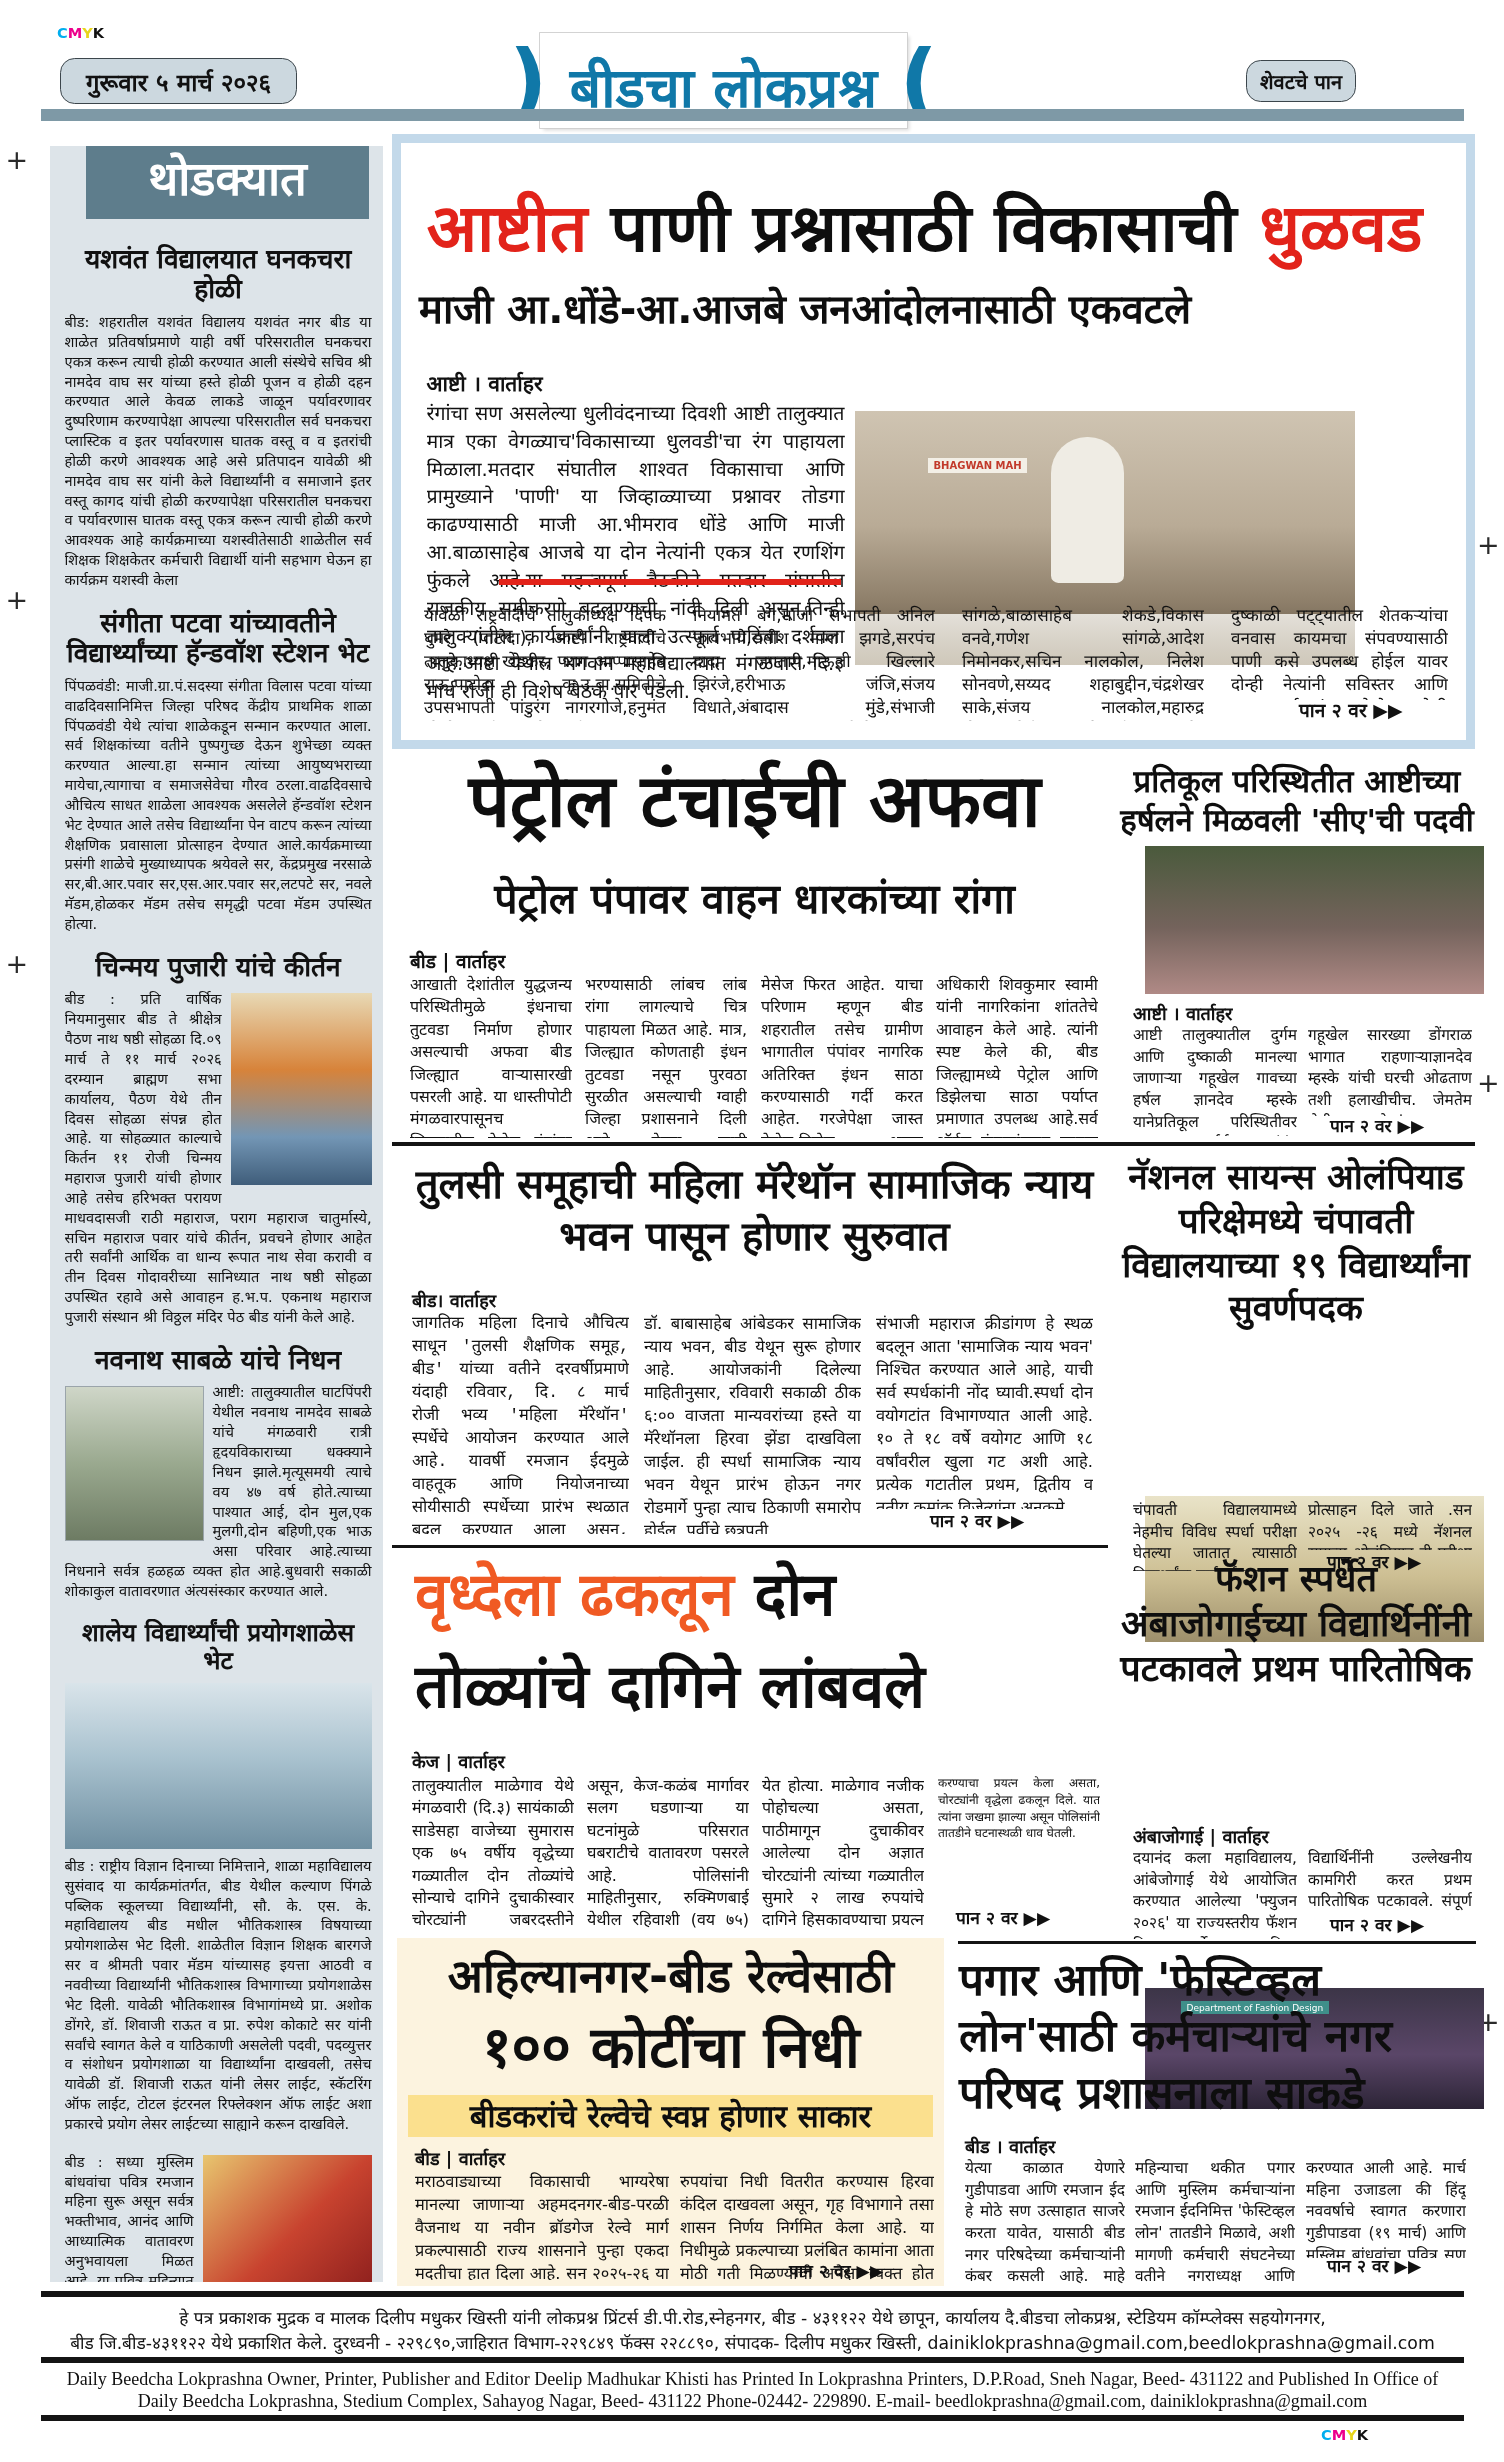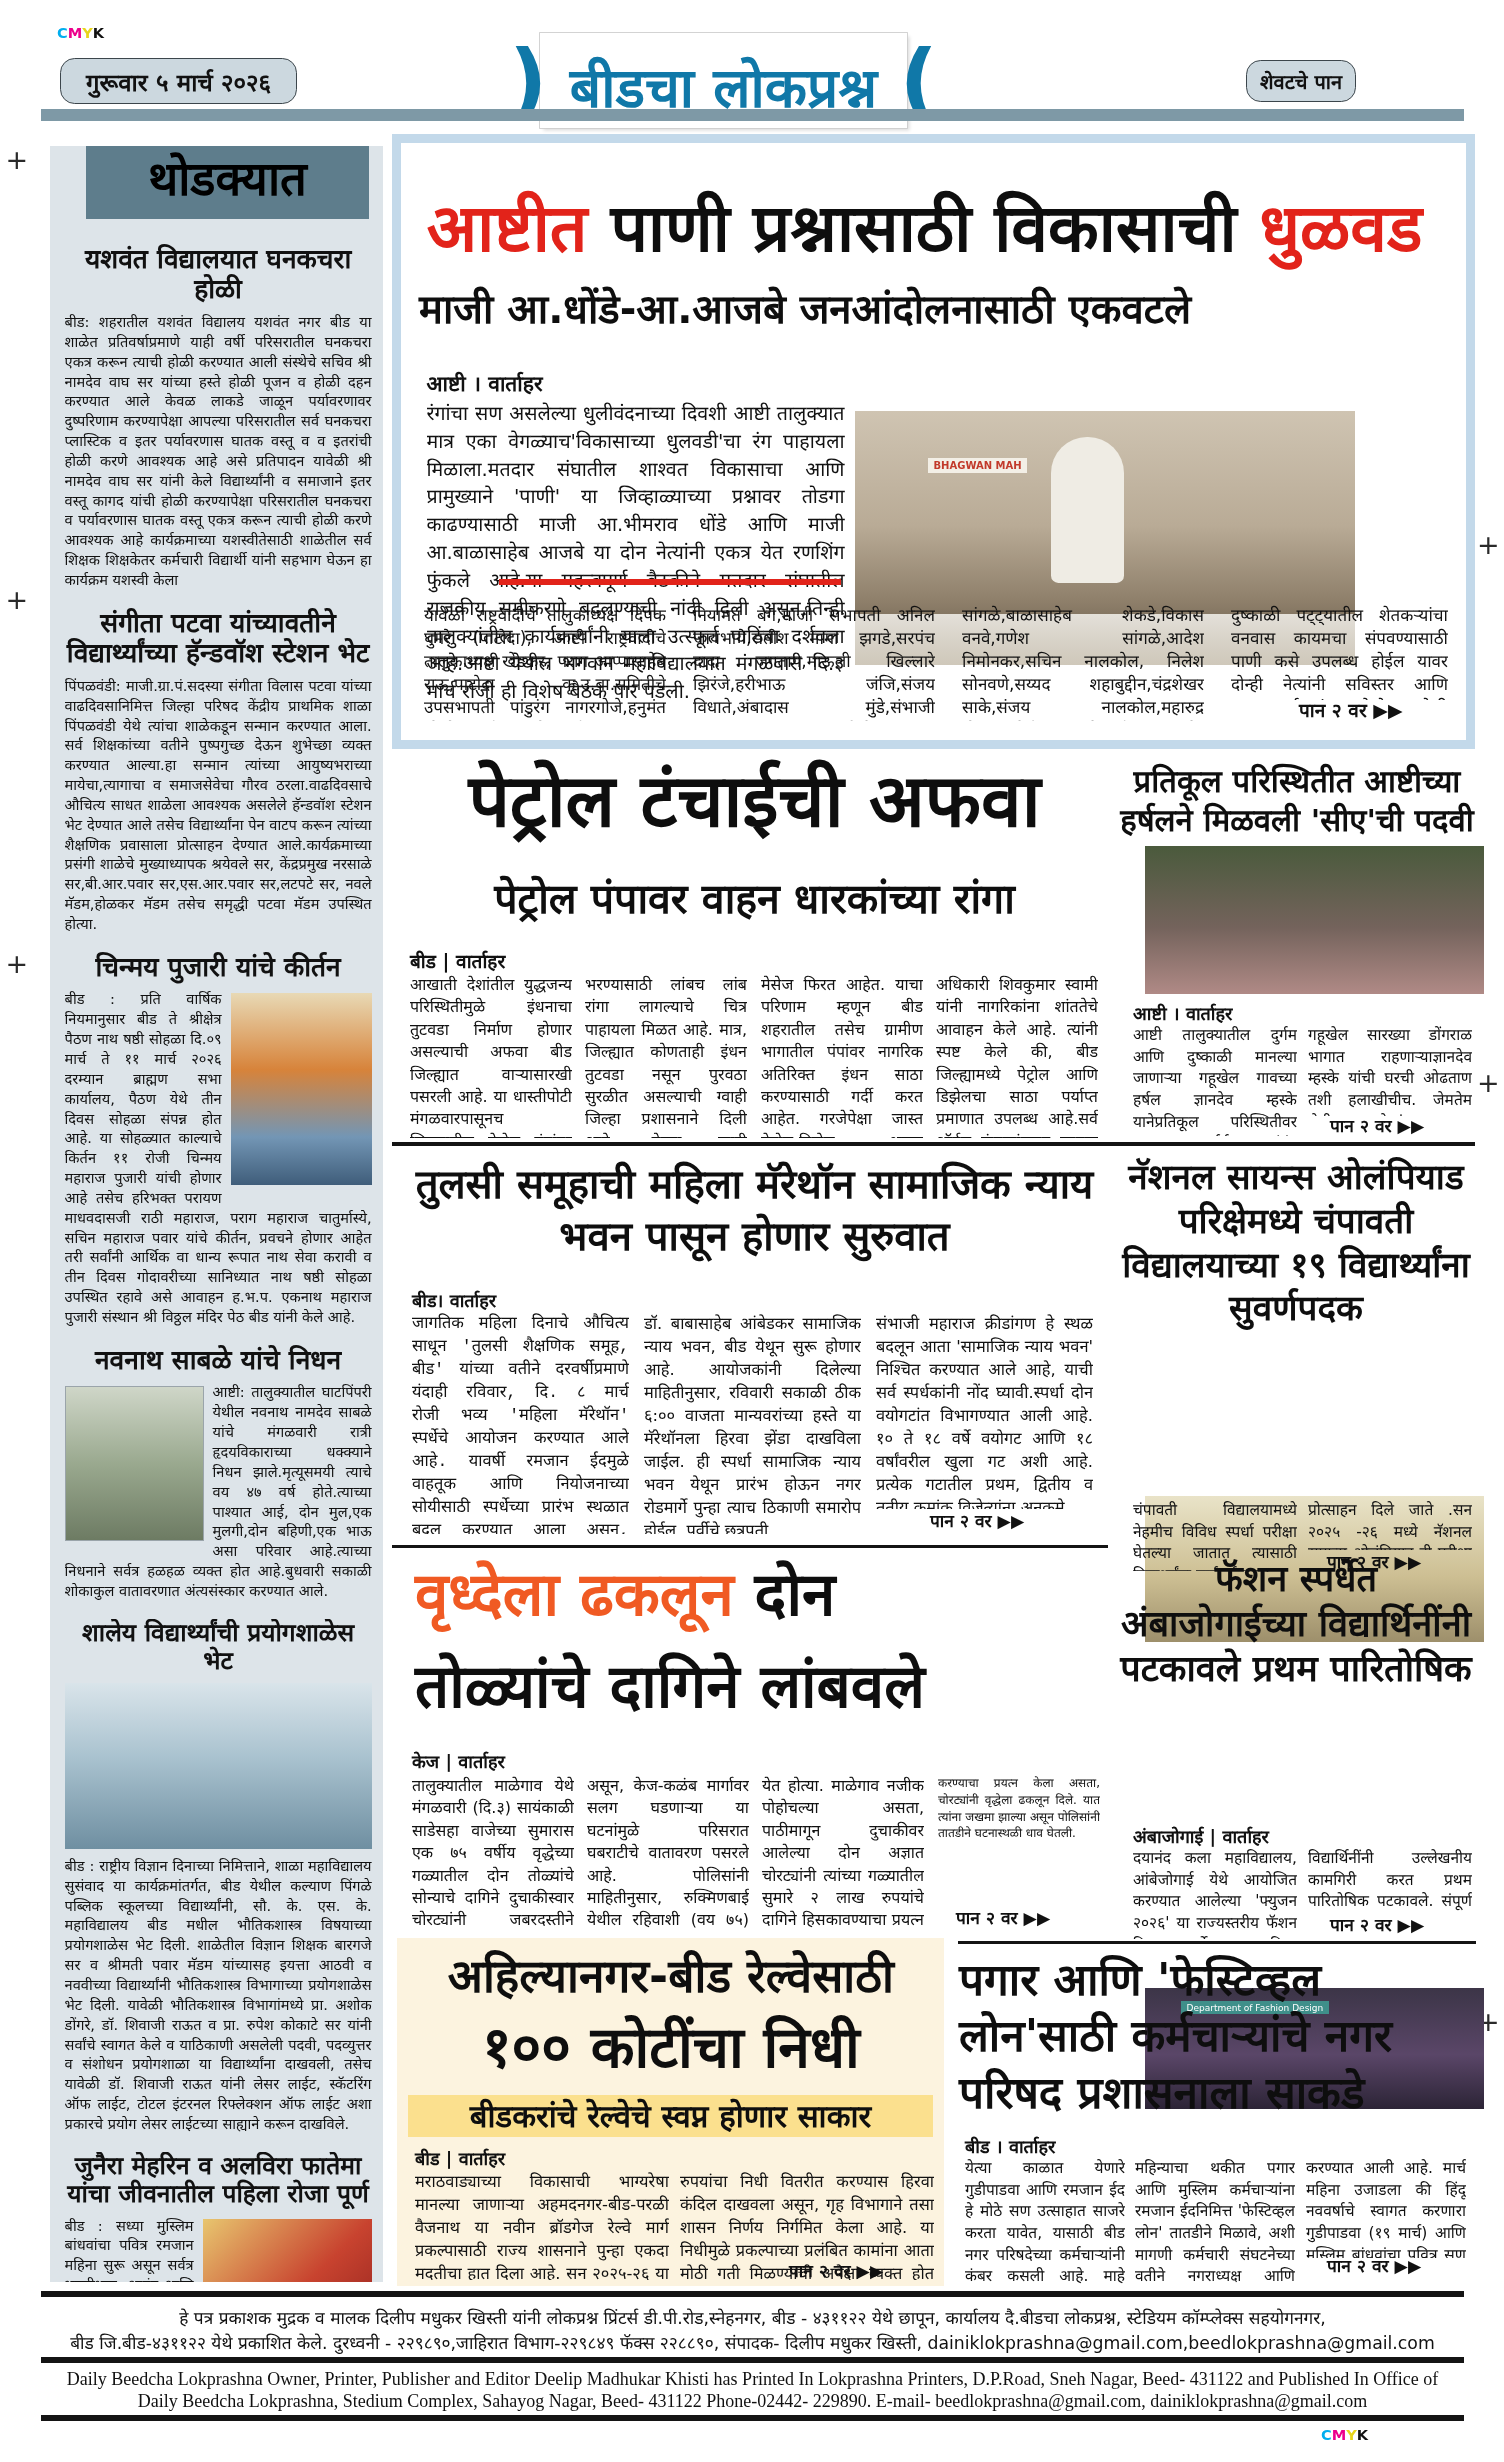--- a/index.html
+++ b/index.html
@@ -11,21 +11,21 @@
   .band{background:#7e99a6;}
   .head{font-weight:bold;color:#0e0e0e;line-height:1.12;}
   .center{text-align:center;}
   .col{text-align:justify;overflow:hidden;line-height:1.4;}
   .dateline{font-weight:bold;}
   .jump{font-weight:bold;white-space:nowrap;}
   .red{color:#e2231a;}
   .orange{color:#f05a23;}
   .plus{font-size:27px;color:#2a2a2a;font-weight:normal;}
   .sb-panel{background:#dde4e9;overflow:hidden;}
-  .sb-header{background:#5e7d8c;color:#000000;display:flex;align-items:center;justify-content:center;
+  .sb-header{background:#5e7d8c;color:#ffffff;display:flex;align-items:center;justify-content:center;
              font-weight:bold;font-size:47px;}
   .sb-inner{position:absolute;left:14.6px;top:98px;width:307px;}
   .sb-article{margin-bottom:18px;overflow:hidden;}
   .sb-head{font-weight:bold;font-size:26.4px;line-height:1.15;text-align:center;margin-bottom:7.3px;}
   .sb-body{font-size:14.6px;line-height:1.36;text-align:justify;}
   .photo{overflow:hidden;position:relative;}
   .ph-meeting{background:linear-gradient(180deg,#cfc4b2 0%,#b9ab96 45%,#8e7f6a 75%,#5e5244 100%);}
   .ph-kirtan{background:linear-gradient(180deg,#e8d9b5 0%,#d7833a 40%,#7396b5 75%,#3f5d7a 100%);}
   .ph-portrait{background:linear-gradient(180deg,#cfd6c8 0%,#9aa98f 50%,#6d7b63 100%);}
   .ph-lab{background:linear-gradient(180deg,#d9e4ea 0%,#a9c2cf 45%,#6f8fa1 100%);}
@@ -109,21 +109,20 @@
         </div>
       </div>
 
       <div class="sb-article">
         <div class="sb-head" style="font-size:24.6px;">शालेय विद्यार्थ्यांची प्रयोगशाळेस भेट</div>
         <div class="photo ph-lab" style="width:307px;height:166px;margin:1.8px 0 7.3px 0;"></div>
         <div class="sb-body">बीड : राष्ट्रीय विज्ञान दिनाच्या निमित्ताने, शाळा महाविद्यालय सुसंवाद या कार्यक्रमांतर्गत, बीड येथील कल्याण पिंगळे पब्लिक स्कूलच्या विद्यार्थ्यांनी, सौ. के. एस. के. महाविद्यालय बीड मधील भौतिकशास्त्र विषयाच्या प्रयोगशाळेस भेट दिली. शाळेतील विज्ञान शिक्षक बारगजे सर व श्रीमती पवार मॅडम यांच्यासह इयत्ता आठवी व नववीच्या विद्यार्थ्यांनी भौतिकशास्त्र विभागाच्या प्रयोगशाळेस भेट दिली. यावेळी भौतिकशास्त्र विभागांमध्ये प्रा. अशोक डोंगरे, डॉ. शिवाजी राऊत व प्रा. रुपेश कोकाटे सर यांनी सर्वांचे स्वागत केले व याठिकाणी असलेली पदवी, पदव्युत्तर व संशोधन प्रयोगशाळा या विद्यार्थ्यांना दाखवली, तसेच यावेळी डॉ. शिवाजी राऊत यांनी लेसर लाईट, स्कॅटरिंग ऑफ लाईट, टोटल इंटरनल रिफ्लेक्शन ऑफ लाईट अशा प्रकारचे प्रयोग लेसर लाईटच्या साह्याने करून दाखविले.</div>
       </div>
 
       <div class="sb-article">
-        <div class="sb-head" style="font-size:24.6px;">जुनैरा मेहरिन व अलविरा फातेमा यांचा जीवनातील पहिला रोजा पूर्ण</div>
         <div class="sb-body">
           <div class="photo ph-roza" style="float:right;width:169px;height:137px;margin:3.6px 0 5.5px 9px;"></div>
           <span>बीड : सध्या मुस्लिम बांधवांचा पवित्र रमजान महिना सुरू असून सर्वत्र भक्तीभाव, आनंद आणि आध्यात्मिक वातावरण अनुभवायला मिळत आहे. या पवित्र महिन्यात रोजा (उपवास) ठेवणे फर्ज मानले जाते. त्यामुळे महिला, पुरुष, युवक-युवती यांच्यासह लहान मुले-मुलीही उत्साहाने रोजे ठेवून नमाज अदा करतात व कुरआन पठण करून अल्लाहची इबादत करतात. याच पार्श्वभूमीवर बीड येथील ड. रईस पठाण यांची पुतणी तथा इम्रान पठाण यांची कन्या जुनैरा मेहरिन (वय ९ वर्षे) आणि अलविरा फातेमा (वय ७ वर्षे) या दोन चिमुकल्यांनी मंगळवार, दि. ३ मार्च रोजी आपल्या जीवनातील पहिला रोजा पूर्ण केला. दिवसभर उपवास पूर्ण करून त्यांनी अत्यंत श्रद्धा व संयमाने अल्लाहची इबादत केली.</span>
         </div>
       </div>
 
     </div>
   </div>
 
   <div class="abs frame" style="left:392px;top:134px;width:1065px;height:597px;">

